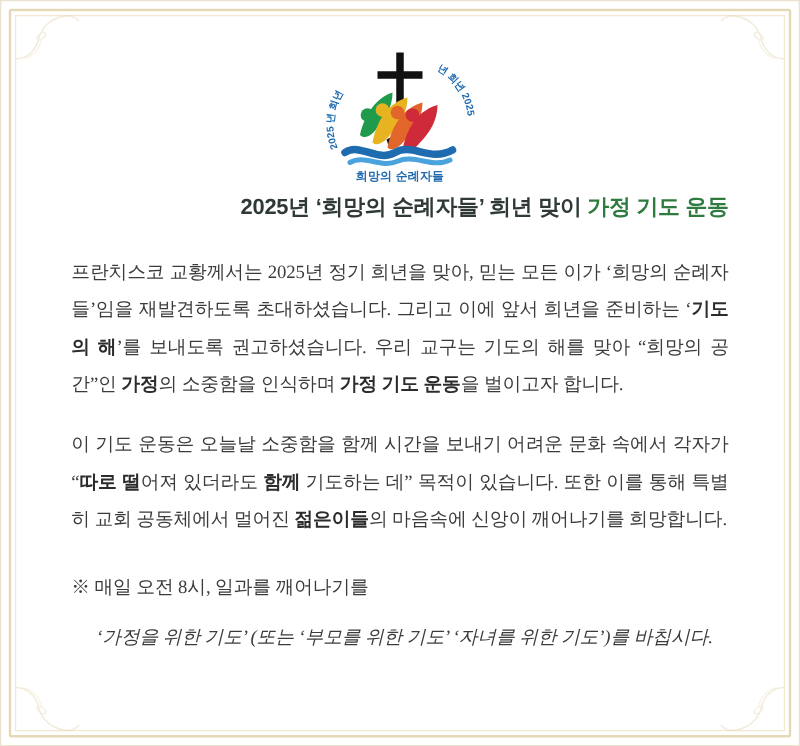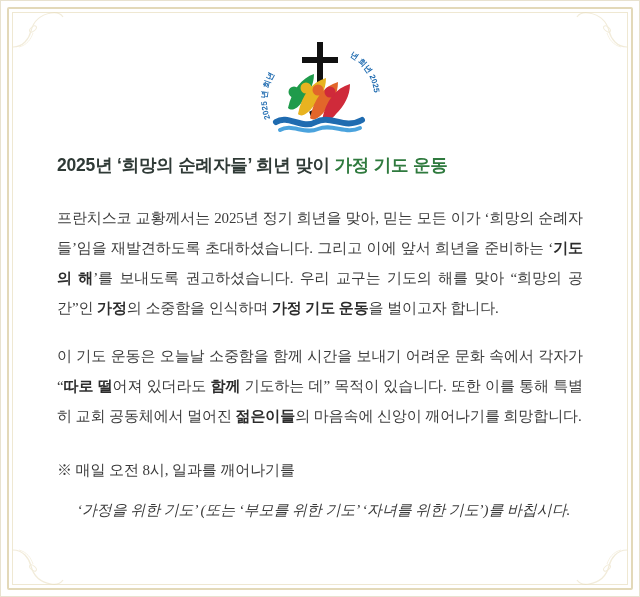--- a/index.html
+++ b/index.html
@@ -85,21 +85,21 @@
     font-family: "Liberation Sans", sans-serif;
     font-size: 9.5px;
     color: #1f6bb0;
     font-weight: bold;
     letter-spacing: 0.2px;
   }
 
   
   .title {
     margin-top: 24px;
-    text-align: left;
+    text-align: right;
     font-family: "Liberation Sans", sans-serif;
     font-size: 17.5px;
     font-weight: bold;
     letter-spacing: -0.2px;
     white-space: nowrap;
   }
   .title .t-dark { color: #2f3a36; }
   .title .t-green { color: #2f7a3e; }
 
   
@@ -191,20 +191,21 @@
           <path d="M64 90 C68 70 78 58 92 54 C92 66 86 76 78 84 C74 89 68 94 64 90 Z" fill="#cf2a3a"></path>
 
           <circle cx="36" cy="62" r="5.5" fill="#1f9b4b"></circle>
           <circle cx="48" cy="58" r="5.5" fill="#e8b320"></circle>
           <circle cx="60" cy="60" r="5.5" fill="#e2662a"></circle>
           <circle cx="72" cy="62" r="5.5" fill="#cf2a3a"></circle>
 
           <path d="M18 92 C30 84 44 100 58 92 C72 84 86 100 104 90" stroke="#1f6bb0" stroke-width="6" fill="none" stroke-linecap="round"></path>
           <path d="M22 100 C34 93 46 105 60 99 C74 93 88 105 102 98" stroke="#4ba3dd" stroke-width="4" fill="none" stroke-linecap="round"></path>
         </svg>
+        <div class="logo-caption">희망의 순례자들</div>
       </div>
     </div>
 
     <div class="title">
       <span class="t-dark">2025년 ‘희망의 순례자들’ 희년 맞이 </span><span class="t-green">가정 기도 운동</span>
     </div>
 
     <div class="body">
       <p class="para"><span>프란치스코 교황께서는 2025년 정기 희년을 맞아, 믿는 모든 이가 ‘희망의 순례자들’임을 재발견하도록 초대하셨습니다. 그리고 이에 앞서 희년을 준비하는 ‘</span><span class="b">기도의 해</span><span>’를 보내도록 권고하셨습니다. 우리 교구는 기도의 해를 맞아 “희망의 공간”인 </span><span class="b">가정</span><span>의 소중함을 인식하며 </span><span class="b">가정 기도 운동</span><span>을 벌이고자 합니다.</span></p>
       <p class="para"><span>이 기도 운동은 오늘날 소중함을 함께 시간을 보내기 어려운 문화 속에서 각자가 “</span><span class="b">따로 떨</span><span>어져 있더라도 </span><span class="b">함께</span><span> 기도하는 데” 목적이 있습니다. 또한 이를 통해 특별히 교회 공동체에서 멀어진 </span><span class="b">젊은이들</span><span>의 마음속에 신앙이 깨어나기를 희망합니다.</span></p>

